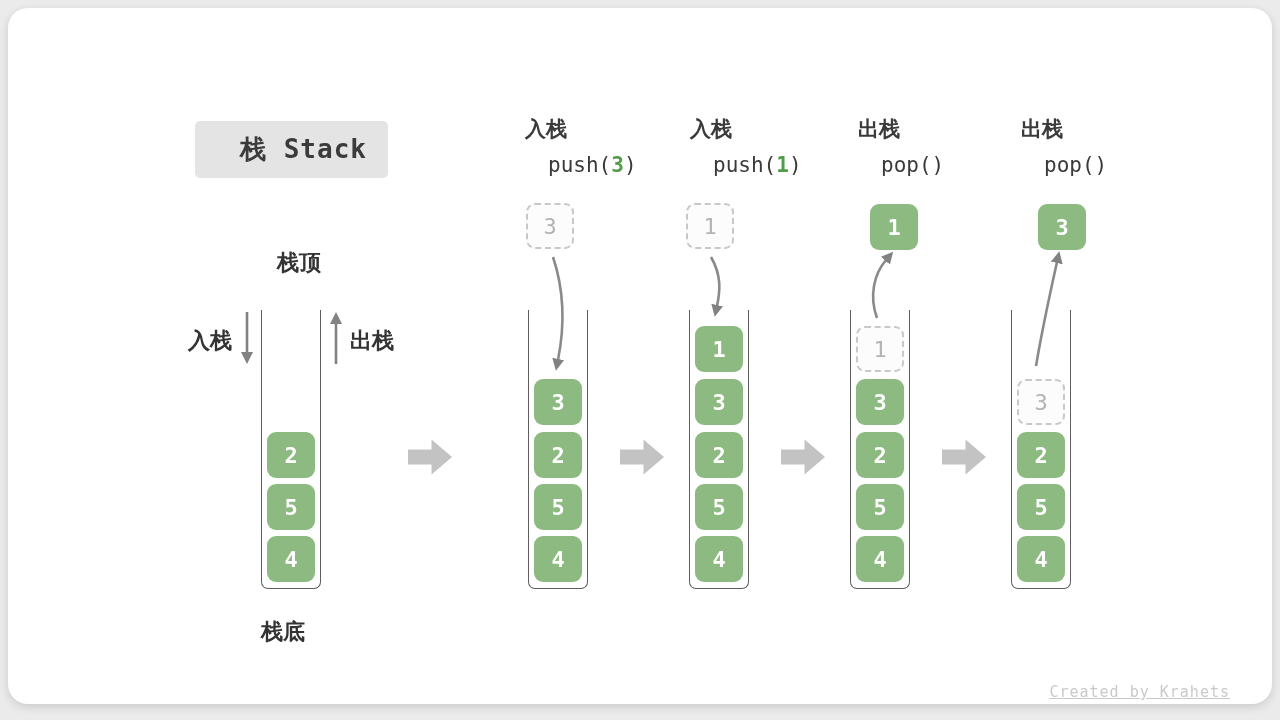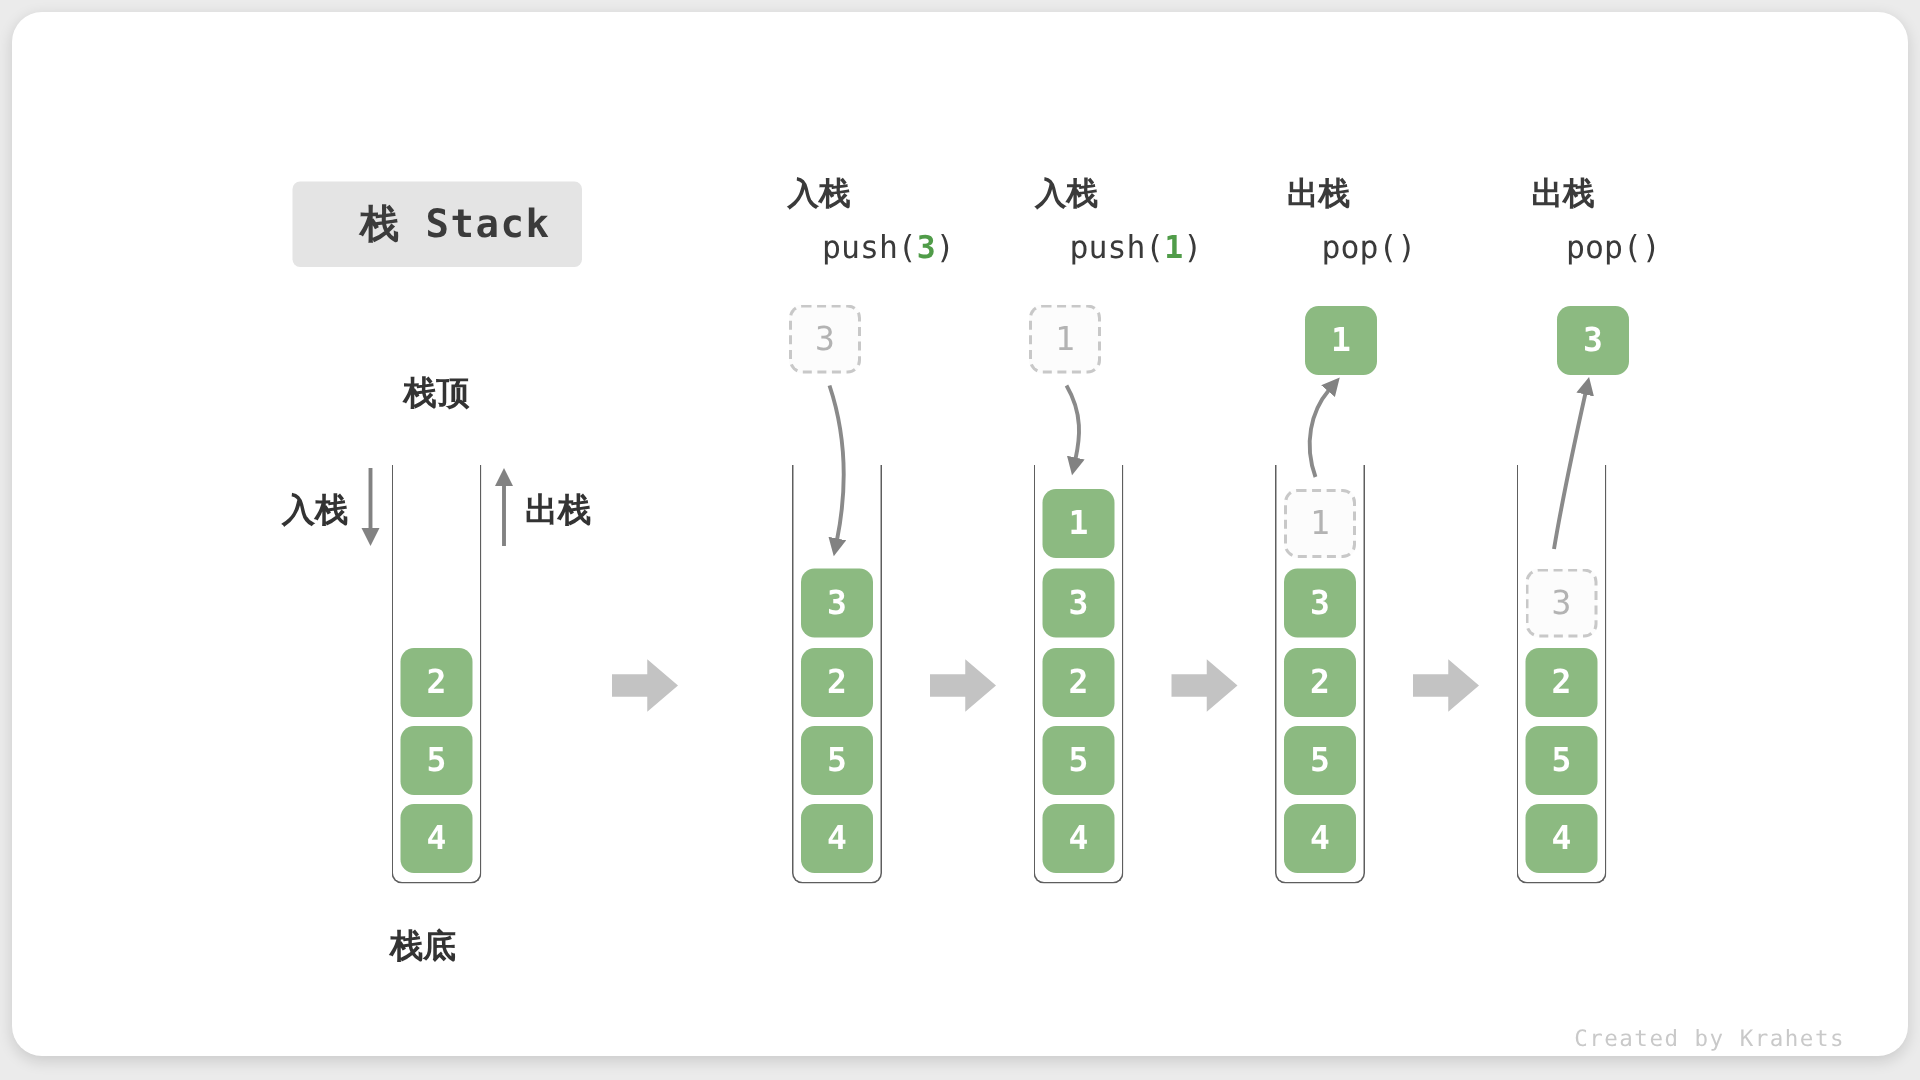--- a/index.html
+++ b/index.html
@@ -46,21 +46,21 @@
     display:flex;align-items:center;justify-content:center;
   }
   .cell.ghost{
     background:#fcfcfc;border:2px dashed var(--ghost-border);
     color:var(--ghost-text);font-weight:normal;
   }
   .overlay{position:absolute;left:0;top:0;width:1280px;height:720px;pointer-events:none;}
   .watermark{
     position:absolute;right:42px;top:675px;
     font-family:"DejaVu Sans Mono",monospace;font-size:15px;
-    color:var(--watermark-grey);letter-spacing:1px;
+    color:var(--watermark-grey);letter-spacing:1px;text-decoration:underline;
   }
 </style>
 </head>
 <body>
 
 <div class="page">
   <div class="card">
 
     <div class="title-box">栈 Stack</div>
 
@@ -74,24 +74,24 @@
     </div>
     <div class="hdr" style="left:850px">
       <div class="hdr-op">出栈</div>
       <div class="hdr-code"><span>pop()</span><span class="arg"></span><span></span></div>
     </div>
     <div class="hdr" style="left:1013px">
       <div class="hdr-op">出栈</div>
       <div class="hdr-code"><span>pop()</span><span class="arg"></span><span></span></div>
     </div>
 
-    <div class="lbl" style="left:253px;top:242px;width:60px;text-align:center">栈顶</div>
+    <div class="lbl" style="left:253px;top:242px;width:60px;text-align:right">栈顶</div>
     <div class="lbl" style="left:180px;top:320px">入栈</div>
     <div class="lbl" style="left:342px;top:320px">出栈</div>
-    <div class="lbl" style="left:236px;top:611px;width:60px;text-align:right">栈底</div>
+    <div class="lbl" style="left:253px;top:611px;width:60px;text-align:left">栈底</div>
 
     <div class="stack-box" style="left:253px"></div>
     <div class="stack-box" style="left:520px"></div>
     <div class="stack-box" style="left:681px"></div>
     <div class="stack-box" style="left:842px"></div>
     <div class="stack-box" style="left:1003px"></div>
 
     <div class="cell ghost" style="left:518px;top:195px">3</div>
     <div class="cell ghost" style="left:678px;top:195px">1</div>
     <div class="cell" style="left:862px;top:196px">1</div>

